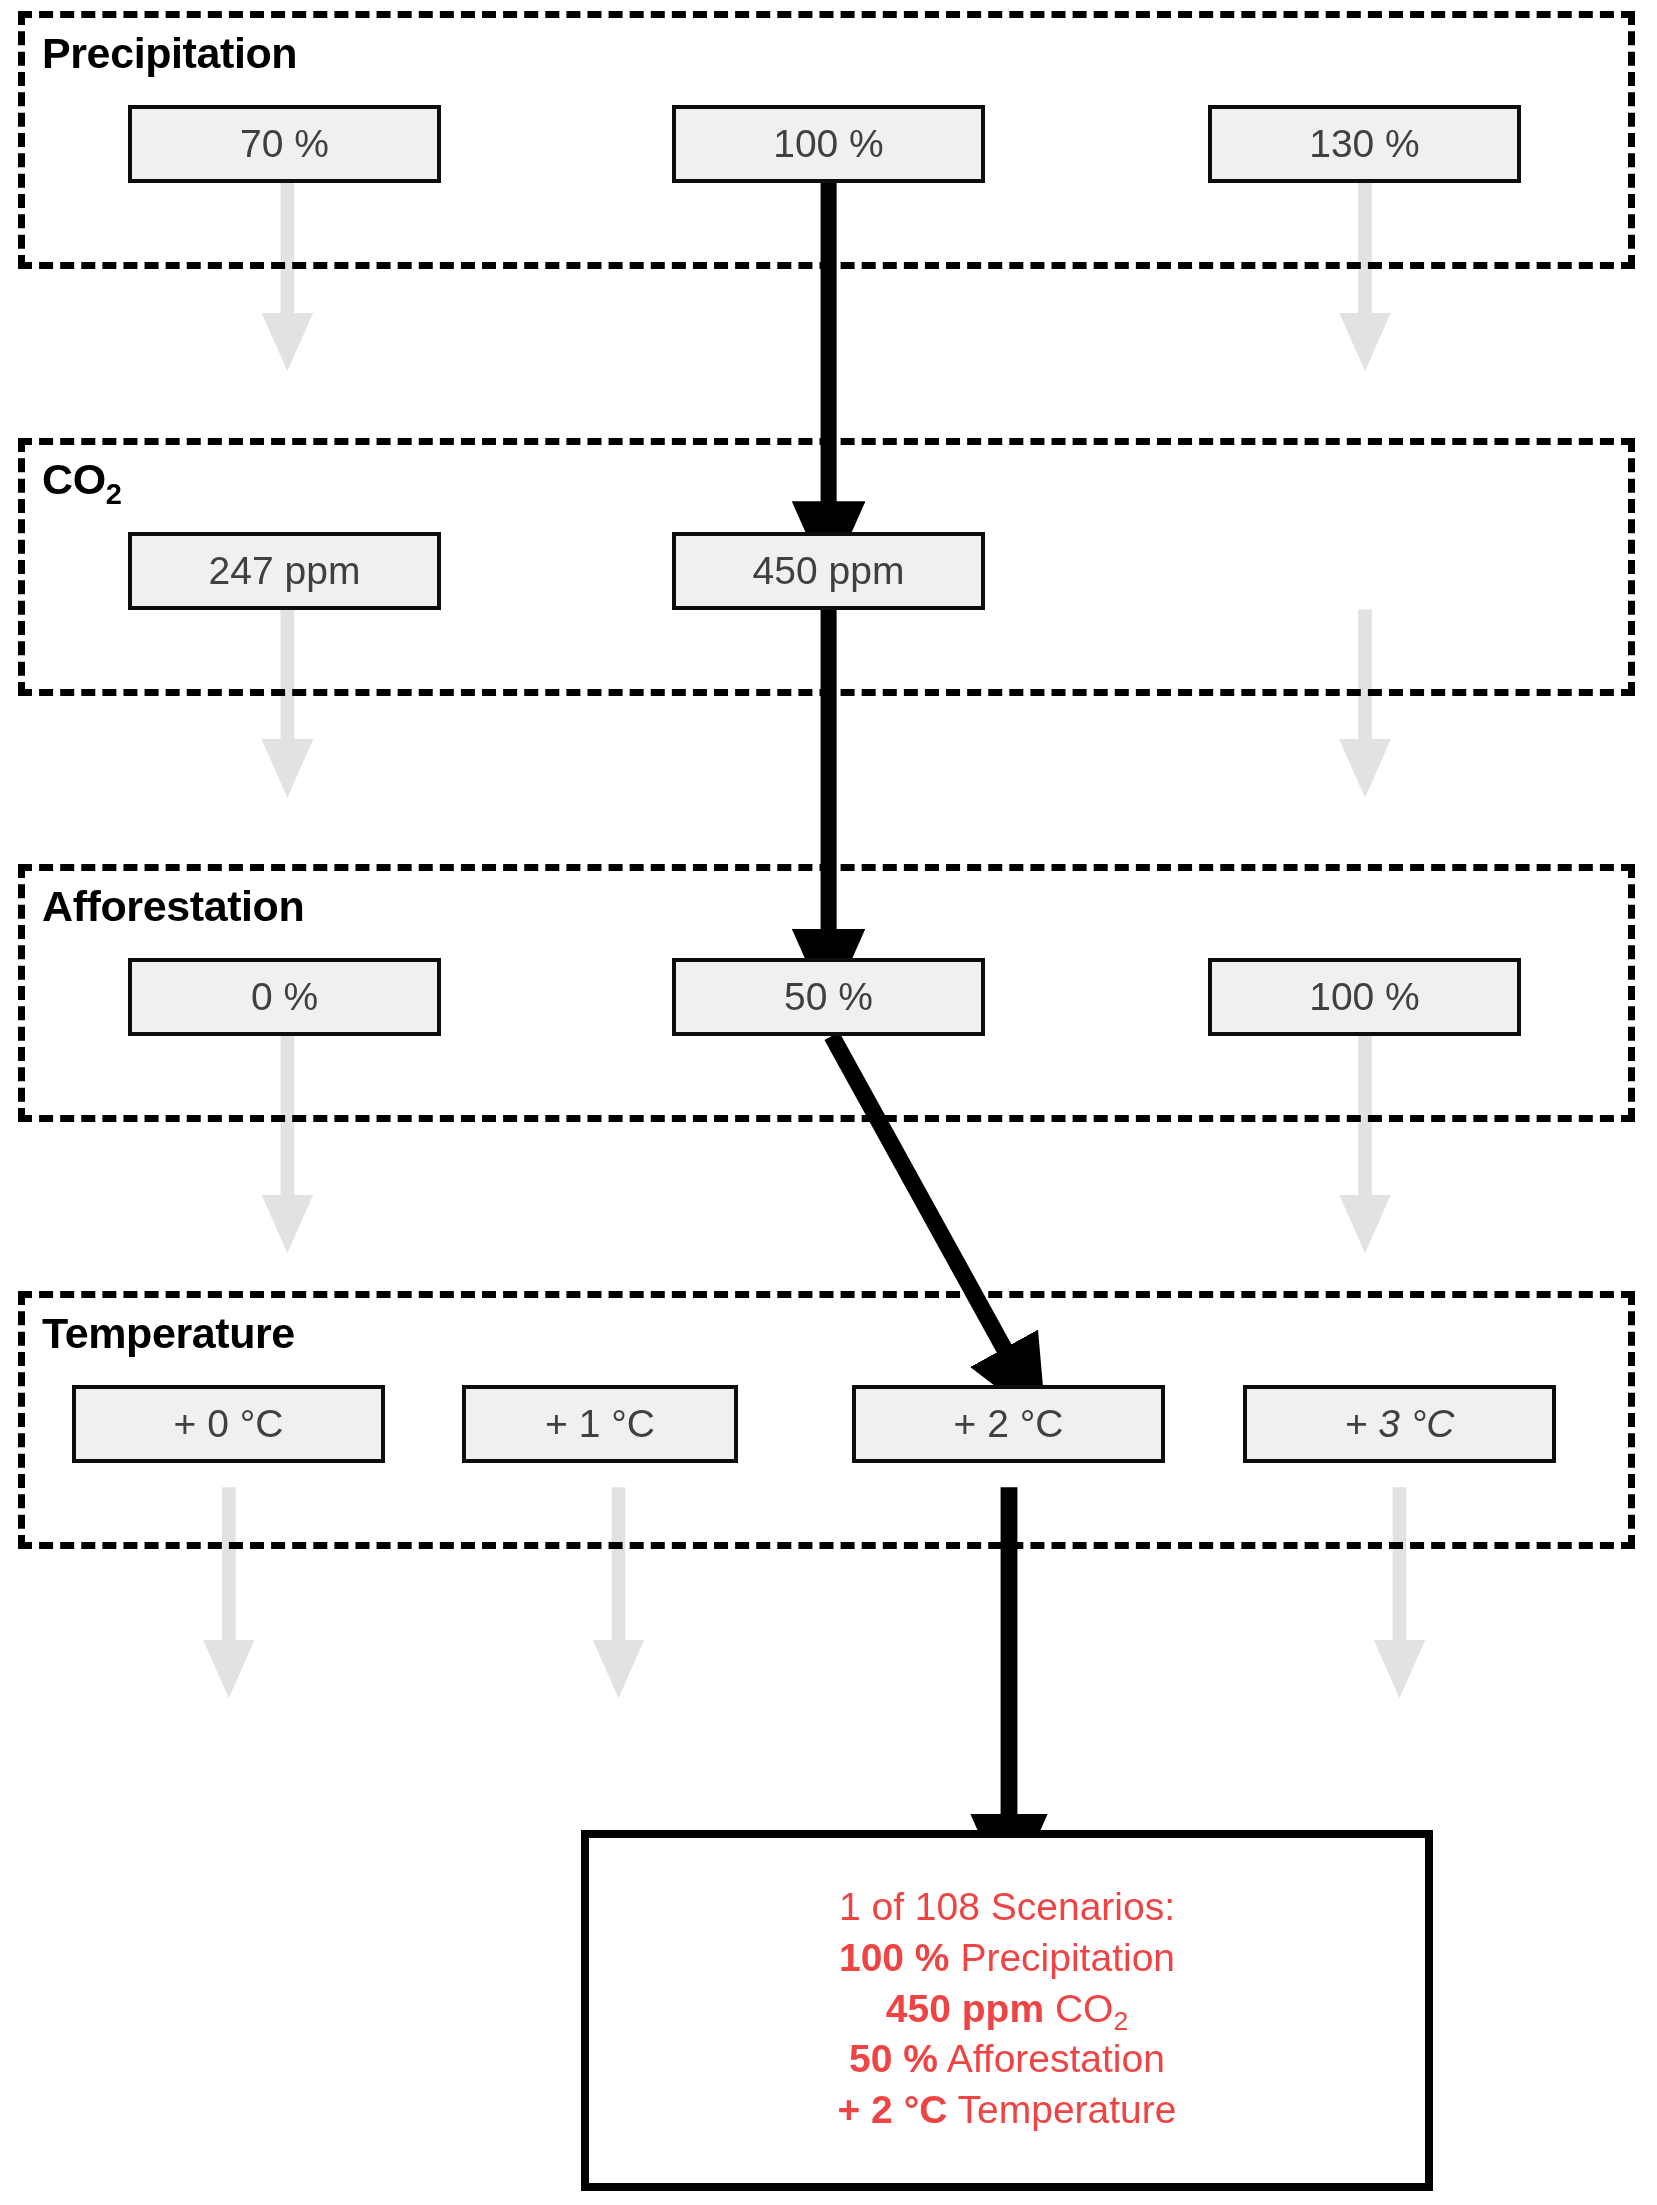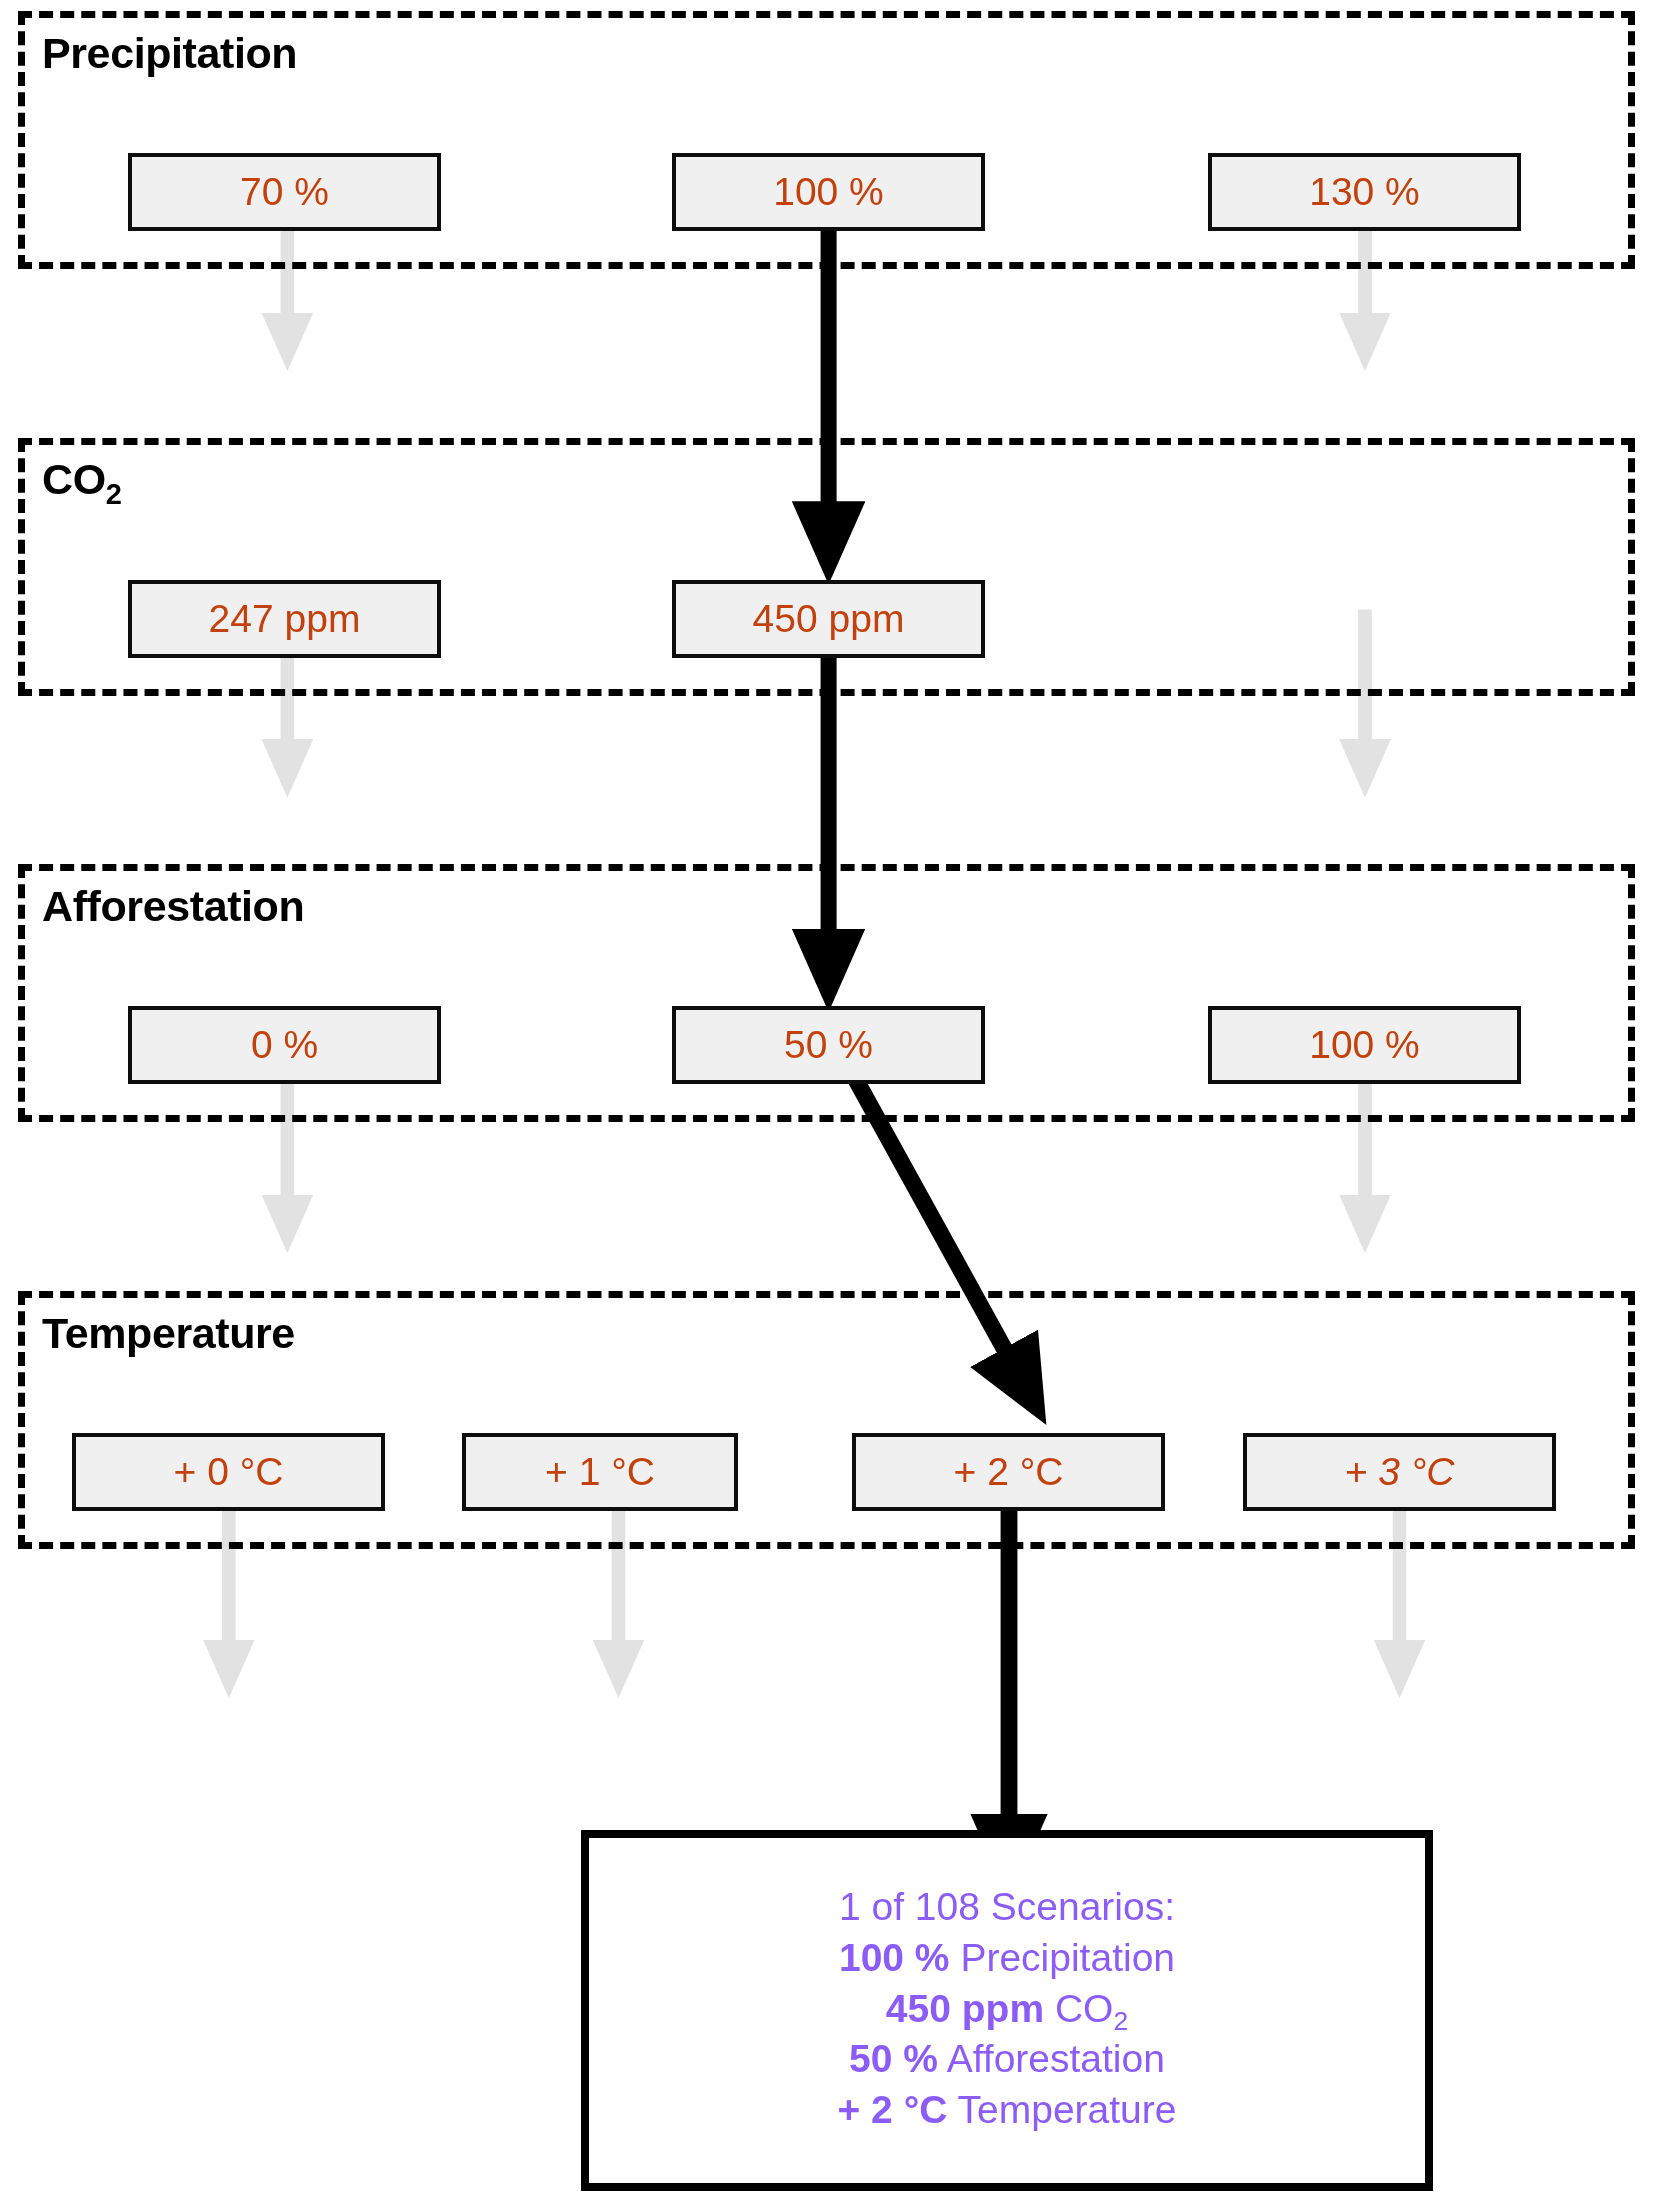--- a/index.html
+++ b/index.html
@@ -46,39 +46,38 @@
   
   .opt-box{
     position:absolute;
     box-sizing:border-box;
     background:#f0f0f0;
     border:4px solid #0d0d0d;
     display:flex;
     align-items:center;
     justify-content:center;
     font-size:39px;
-    color:#c2410c;
+    color:#404040;
     white-space:nowrap;
-    margin-top:48px;
   }
   
   #result-box{
     position:absolute;
     box-sizing:border-box;
     background:#ffffff;
     border:8.8px solid #000000;
     display:flex;
     flex-direction:column;
     align-items:center;
     justify-content:center;
     padding:14.4px 0 17.6px 0;
   }
   .result-line{
     font-size:39px;
-    color:#8b5cf6;
+    color:#ef4444;
     line-height:1.30;
     white-space:nowrap;
     text-align:right;
   }
   .result-line b{font-weight:bold;}
   .result-line sub{
     font-size:26.5px;
     vertical-align:baseline;
     position:relative;
     top:8px;

